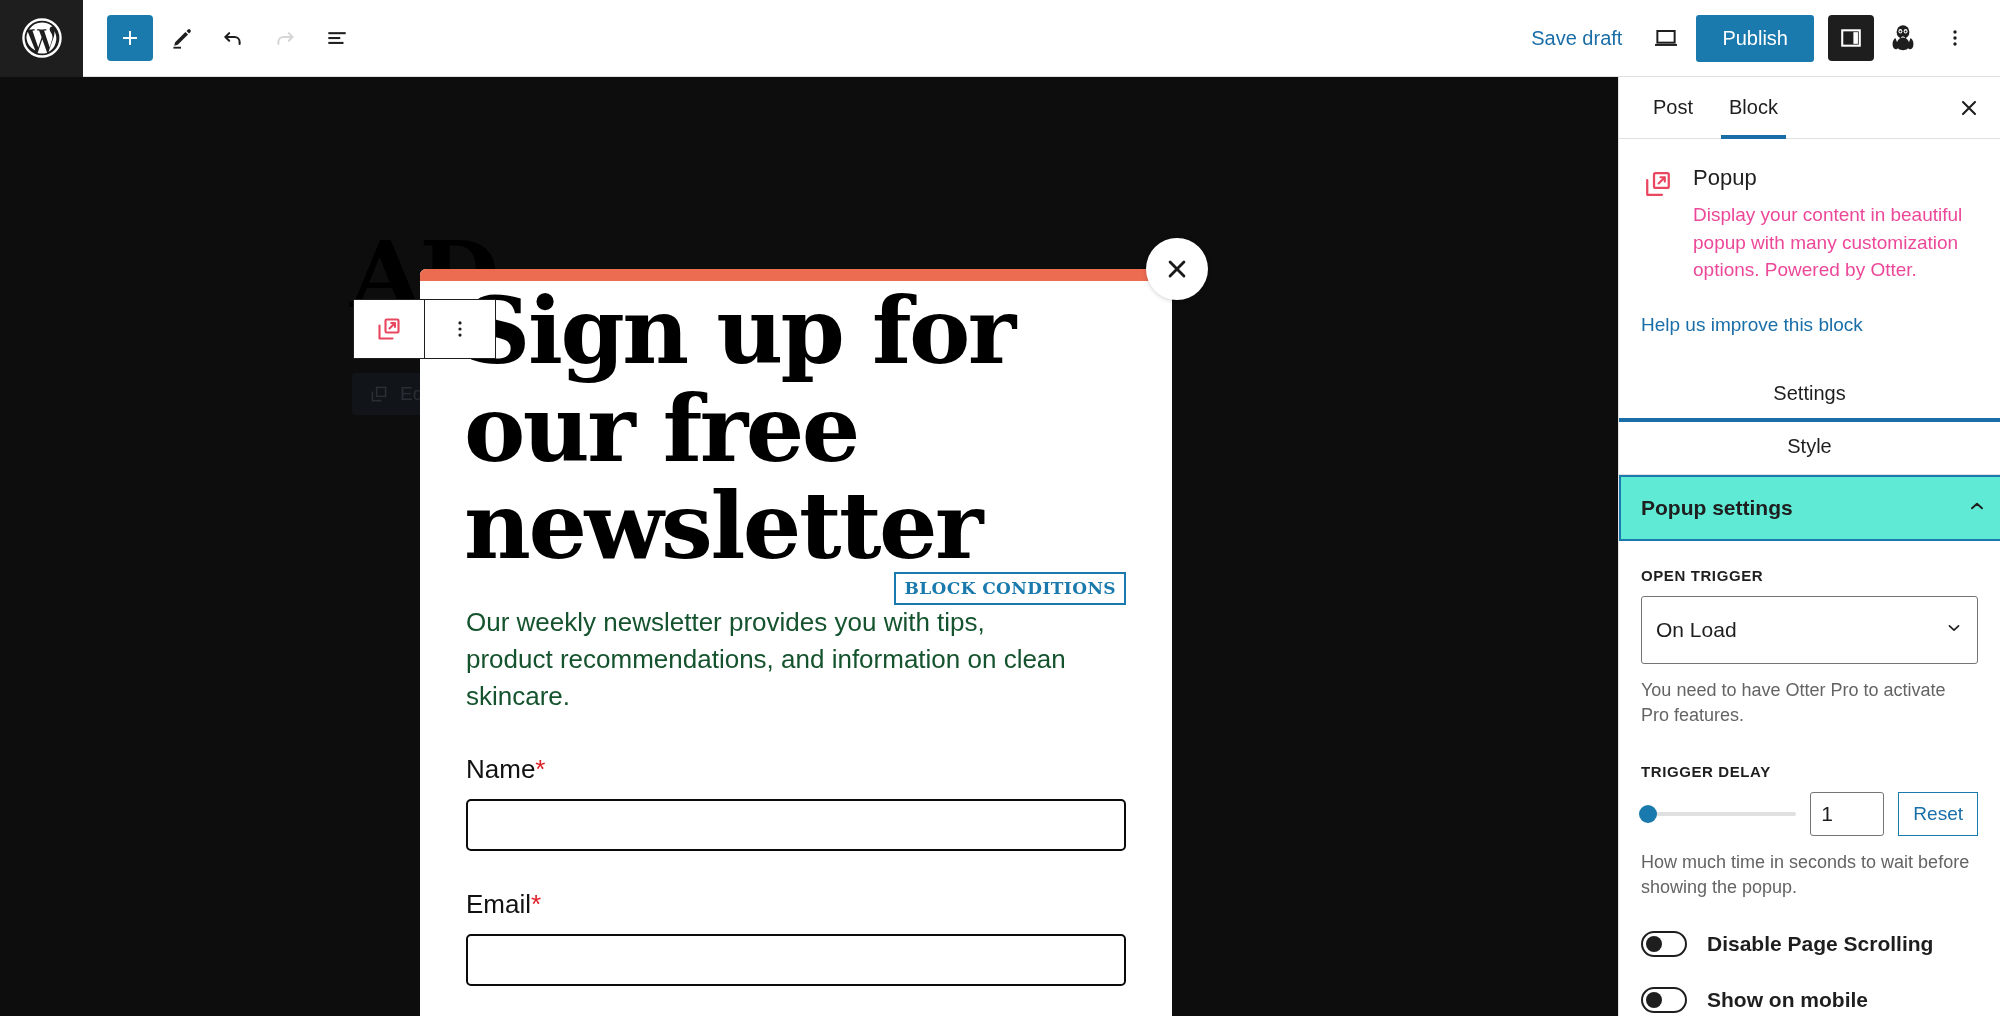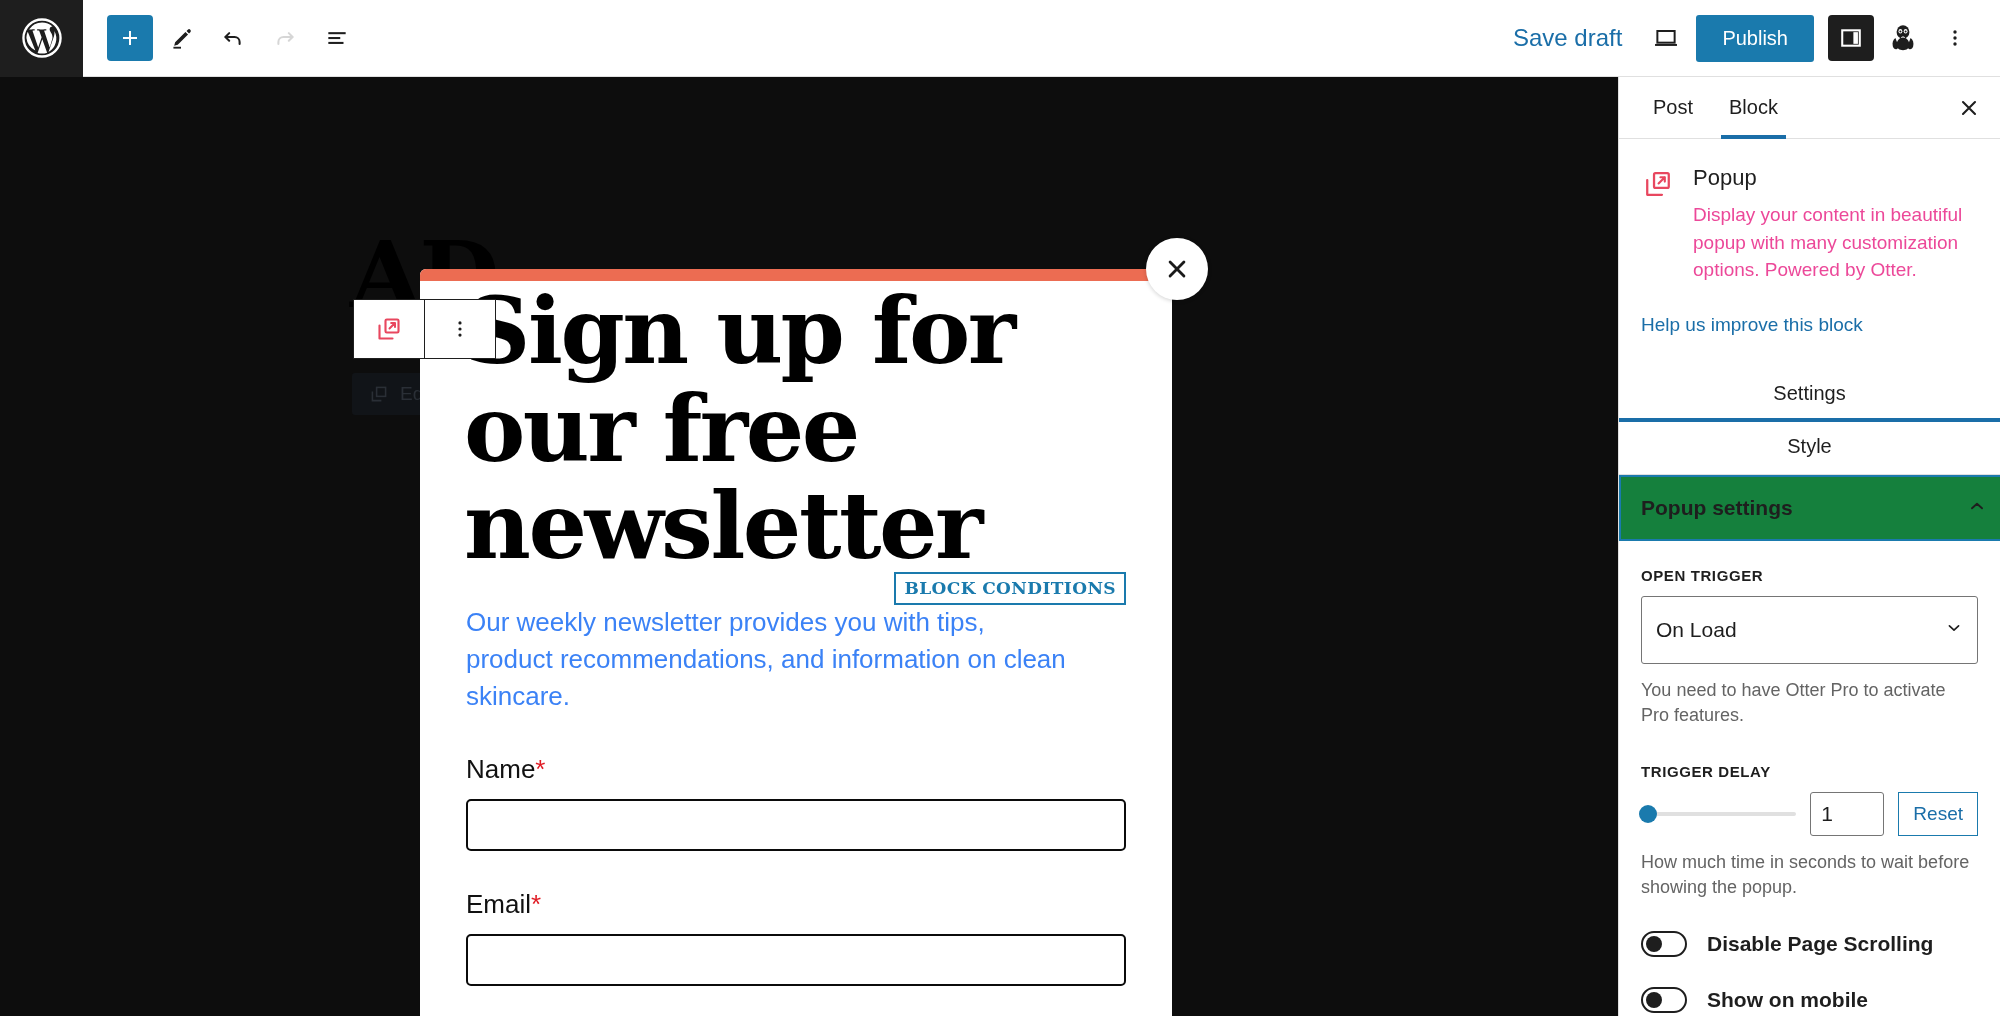--- a/index.html
+++ b/index.html
@@ -49,21 +49,21 @@
     width: 46px; height: 46px;
   }
   .tb-btn.disabled { opacity: .35; cursor: default; }
 
   .tb-right {
     margin-left: auto;
     display: flex; align-items: center; gap: 6px;
     padding-right: 22px;
   }
   .save-draft {
-    color: #1a6ea8; font-size: 24px; background: none; border: none;
+    color: #1a6ea8; font-size: 20px; background: none; border: none;
     cursor: pointer; padding: 8px 14px; font-family: inherit;
   }
   .publish-btn {
     background: #1a7aad; color: #fff;
     font-size: 20px; border: none; cursor: pointer;
     padding: 12px 26px; border-radius: 3px; font-family: inherit;
   }
   .sidebar-toggle {
     width: 46px; height: 46px; background: #1e1e1e;
     border-radius: 4px; border: none; cursor: pointer;
@@ -181,21 +181,21 @@
     font-size: 17px;
     letter-spacing: .4px;
     padding: 4px 8px 5px;
     background: #fff;
     white-space: nowrap;
   }
 
   .popup-desc {
     font-size: 26px;
     line-height: 1.44;
-    color: #3b82f6;
+    color: #14532d;
     margin-top: 28px;
     max-width: 600px;
   }
 
   .field-label {
     font-size: 26px;
     color: #111;
     margin-top: 38px;
     margin-bottom: 14px;
   }
@@ -273,21 +273,21 @@
     font-family: inherit;
   }
   .sb-subtab.active::after {
     content: ""; position: absolute;
     left: 0; right: 0; bottom: -1px;
     height: 4px; background: #1a6ea8;
   }
 
   .panel-header {
     display: flex; align-items: center; justify-content: space-between;
-    background: #15803d;
+    background: #5eead4;
     border: 2px solid #1a7aad;
     border-left: none; border-right: none;
     margin-top: 0;
     padding: 18px 12px 18px 22px;
     cursor: pointer;
     position: relative;
   }
   .panel-header::before {
     content:""; position:absolute; left:0; top:-2px; bottom:-2px;
     width:2px; background:#1a7aad;

